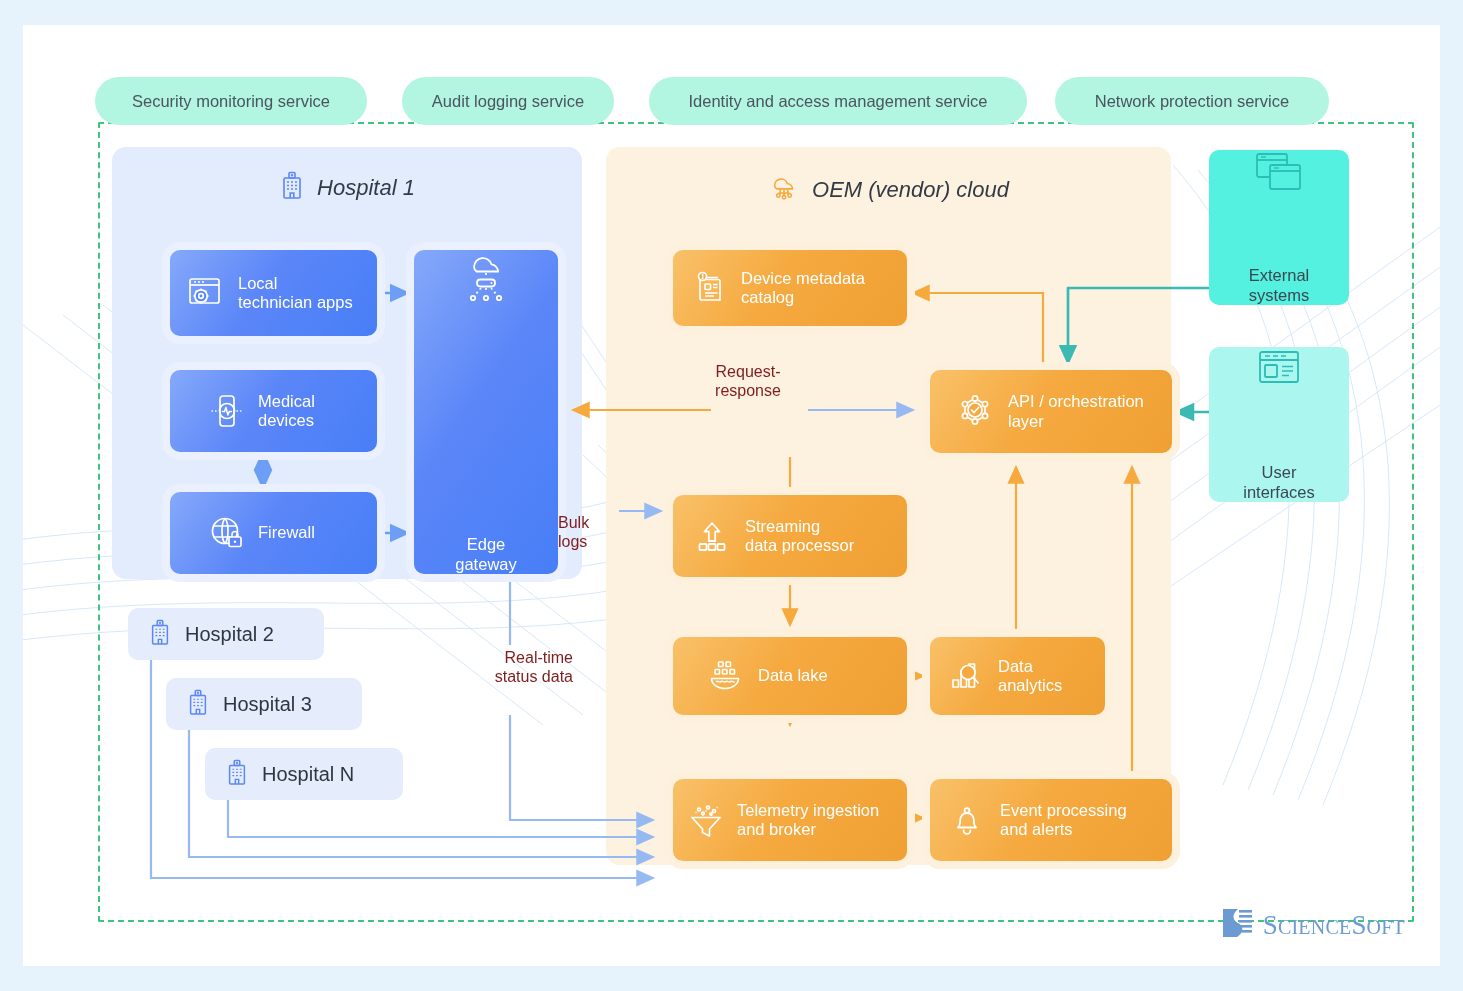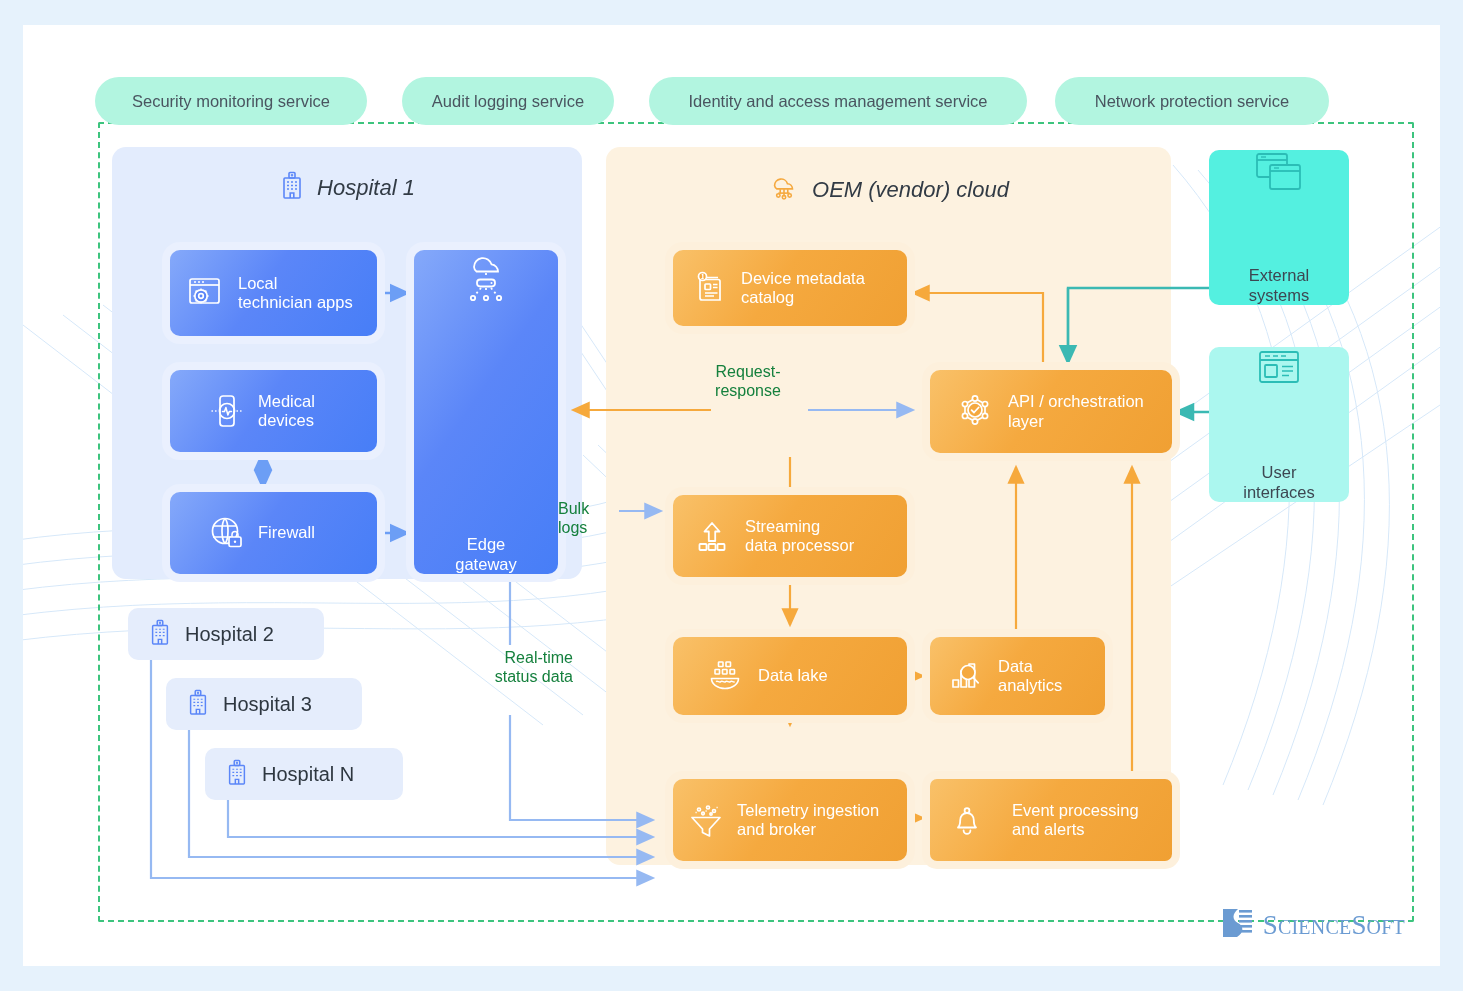--- a/index.html
+++ b/index.html
@@ -95,21 +95,21 @@
     height: 52px;
     color:#2e3740;
     font-size: 20px;
     z-index: 4;
   }
 
   
   .edge-label {
     position:absolute;
     font-size: 16px;
-    color:#15803d;
+    color:#7f1d1d;
     line-height: 1.2;
     text-align:center;
     white-space: pre-line;
     z-index: 5;
     background: transparent;
   }
 
   svg.wires { position:absolute; inset:0; width:1417px; height:941px; z-index:3; pointer-events:none; }
 
   
@@ -338,21 +338,21 @@
             <circle cx="26" cy="9" r="1.5"></circle>
               <circle cx="15" cy="11.5" r="1.3"></circle>
             <circle cx="23" cy="12" r="1.1"></circle>
             <path d="M7.5 10.5h1.2M17.5 9h1.2M28.5 5.5h1.2" stroke-width="1.3"></path>
           </svg>
         </span>
         <span class="lbl">Telemetry ingestion
 and broker</span>
       </div>
 
-      <div class="node orange" style="left:324px; top:632px; width:242px; height:82px; padding-left:20px; gap:28px;border-radius:7px;">
+      <div class="node orange" style="left:324px; top:632px; width:242px; height:82px; padding-left:20px; gap:16px;">
         <span class="ico">
           <svg width="34" height="34" viewBox="0 0 34 34" fill="none" stroke="#fff" stroke-width="1.8">
             <path d="M8 24.5c2.2-2 2.2-4 2.2-7.2 0-4 2.6-7.3 6.8-7.3s6.8 3.3 6.8 7.3c0 3.2 0 5.2 2.2 7.2z" stroke-linejoin="round"></path>
             <circle cx="17" cy="7.5" r="2.4"></circle>
             <path d="M13.6 27.5a3.4 3.4 0 0 0 6.8 0" stroke-linecap="round"></path>
           </svg>
         </span>
         <span class="lbl">Event processing
 and alerts</span>
       </div>
@@ -421,21 +421,21 @@
           <path d="M13 3v2.5M11.8 4.2h2.4" stroke-width="1.3"></path>
           <path d="M8 11h2M12 11h2M16 11h2M8 14.5h2M12 14.5h2M16 14.5h2M8 18h2M12 18h2M16 18h2" stroke-width="1.3"></path>
           <path d="M11.2 27v-5h3.6v5"></path>
         </svg>
       </span>
       <span>Hospital N</span>
     </div>
 
     <div class="edge-label" style="left:660px; top:337px; width:130px;">Request-
 response</div>
-    <div class="edge-label" style="left:535px; top:474px; width:56px; text-align:left;">Bulk
+    <div class="edge-label" style="left:535px; top:488px; width:56px; text-align:left;">Bulk
 logs</div>
     <div class="edge-label" style="left:410px; top:623px; width:140px;text-align:right;">Real-time
 status data</div>
 
     <svg class="wires" viewBox="0 0 1417 941">
       <defs>
         <marker id="ab" markerWidth="9" markerHeight="9" refX="7.6" refY="4.5" orient="auto">
           <path d="M0 0.6 L8.6 4.5 L0 8.4 z" fill="#6c9ef5"></path>
         </marker>
         <marker id="abr" markerWidth="9" markerHeight="9" refX="1" refY="4.5" orient="auto">

